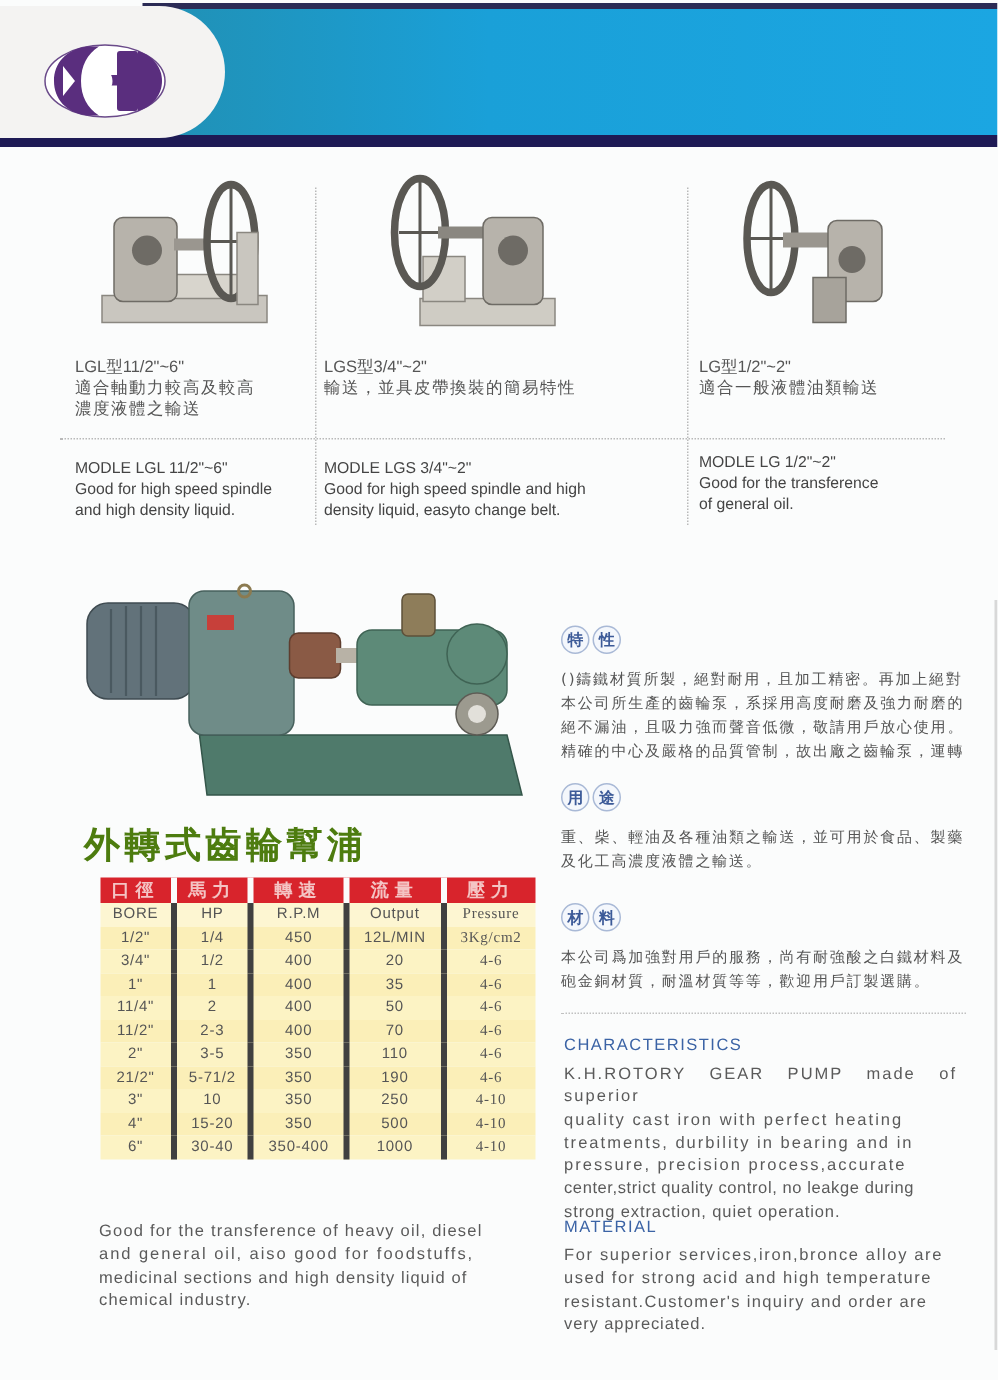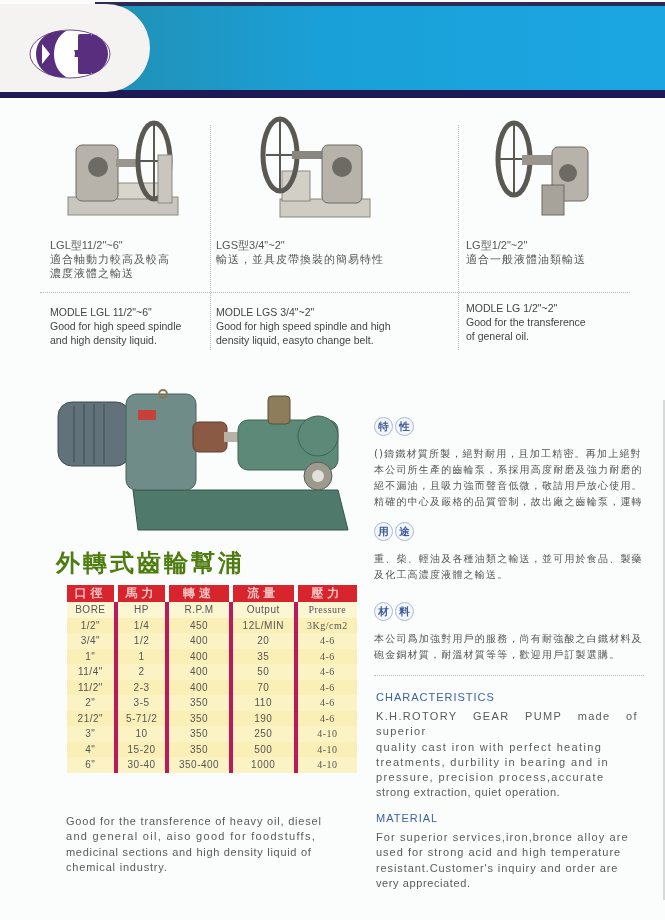--- a/index.html
+++ b/index.html
@@ -31,21 +31,21 @@
   .main-pump { position: absolute; left: 38px; top: 380px; width: 320px; height: 160px; }
 
   
   .title-zh { position: absolute; left: 56px; top: 547px; font-size: 24px; font-weight: bold; color: #4d7c0f;
     letter-spacing: 3px; font-family: "DejaVu Sans", sans-serif; }
   .spec-table { position: absolute; left: 55px; top: 585px; width: 290px; border-collapse: collapse; margin-left: 12px; }
   .spec-table th { background: #d8242c; color: #f4c4c4; font-size: 12px; font-weight: bold; height: 15px;
     letter-spacing: 4px; border-right: 4px solid #fbfcfc; padding: 0; }
   .spec-table th:last-child { border-right: none; }
   .spec-table td { font-size: 10px; color: #555; text-align: center; height: 15.5px; padding: 0;
-    background: #fcf3c4; border-right: 4px solid #be185d; letter-spacing: 0.5px; }
+    background: #fcf3c4; border-right: 4px solid #404040; letter-spacing: 0.5px; }
   .spec-table td:last-child { border-right: none; font-family: Liberation Serif, serif; }
   .spec-table tr.en td { background: #fdf6d2; }
   .spec-table tr:nth-child(even) td { background: #fbefb8; }
 
   
   .zh-section { position: absolute; left: 374px; width: 270px; }
   .badges { display: flex; gap: 2px; margin-bottom: 10px; }
   .badge { width: 19px; height: 19px; border-radius: 50%; border: 1px solid #a9b9d6; background: #f4f7fc;
     color: #3c5a98; font-size: 10.5px; font-weight: bold; display: flex; align-items: center; justify-content: center;
     font-family: "DejaVu Sans", sans-serif; }
@@ -303,20 +303,21 @@
 </div>
 
 <div class="right-dotted"></div>
 
 <div class="en-section" style="left:376px; top:691px; width:262px;">
   <div class="en-head">CHARACTERISTICS</div>
   <div class="en-body">K.H.ROTORY GEAR PUMP made of superior</div>
   <div class="en-body">quality cast iron with perfect heating</div>
   <div class="en-body">treatments, durbility in bearing and in</div>
   <div class="en-body">pressure, precision process,accurate</div>
+  <div class="en-body" style="letter-spacing:0.4px;">center,strict quality control, no leakge during</div>
   <div class="en-body" style="letter-spacing:0.6px;">strong extraction, quiet operation.</div>
 </div>
 
 <div class="en-section" style="left:66px; top:814px; width:270px;">
   <div class="en-body" style="letter-spacing:0.8px;">Good for the transference of heavy oil, diesel</div>
   <div class="en-body" style="letter-spacing:1.3px;">and general oil, aiso good for foodstuffs,</div>
   <div class="en-body" style="letter-spacing:0.7px;">medicinal sections and high density liquid of</div>
   <div class="en-body" style="letter-spacing:0.8px;">chemical industry.</div>
 </div>
 

